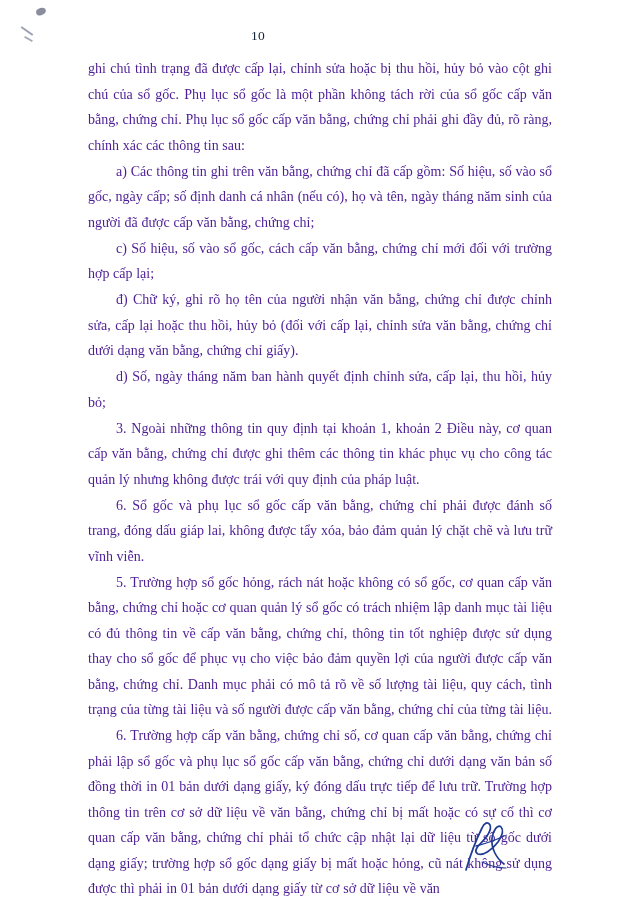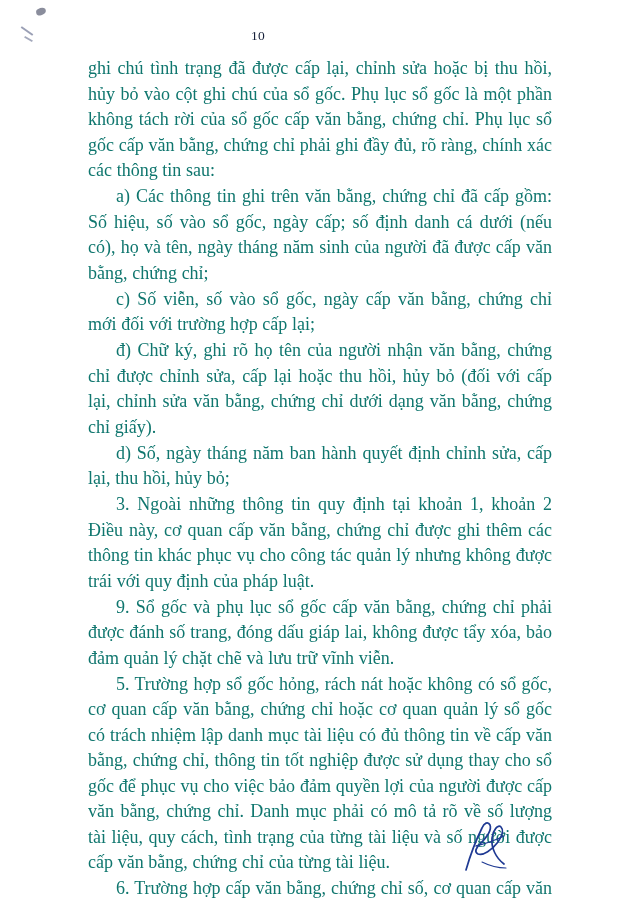--- a/index.html
+++ b/index.html
@@ -28,26 +28,26 @@
     color: #16213a;
     letter-spacing: 0.2px;
   }
   .content {
     position: absolute;
     top: 56px;
     left: 88px;
     width: 464px;
   }
   .para {
-    font-size: 18px;
+    font-size: 14px;
     line-height: 25.5px;
     text-align: justify;
     text-justify: inter-word;
     margin: 0 0 0.5px 0;
-    color: #0f766e;
+    color: #4c1d95;
     word-spacing: 0.2px;
   }
   .para.indent {
     text-indent: 28px;
   }
   
   .scan-mark-a {
     position: absolute;
     top: 8px;
     left: 36px;
@@ -94,26 +94,26 @@
 <div class="page">
 
   <div class="scan-mark-a"></div>
   <div class="scan-mark-b"></div>
   <div class="scan-mark-c"></div>
 
   <div class="page-number">10</div>
 
   <div class="content">
     <p class="para">ghi chú tình trạng đã được cấp lại, chỉnh sửa hoặc bị thu hồi, hủy bỏ vào cột ghi chú của sổ gốc. Phụ lục sổ gốc là một phần không tách rời của sổ gốc cấp văn bằng, chứng chỉ. Phụ lục sổ gốc cấp văn bằng, chứng chỉ phải ghi đầy đủ, rõ ràng, chính xác các thông tin sau:</p>
-    <p class="para indent">a) Các thông tin ghi trên văn bằng, chứng chỉ đã cấp gồm: Số hiệu, số vào sổ gốc, ngày cấp; số định danh cá dưới (nếu có), họ và tên, ngày tháng năm sinh của người đã được cấp văn bằng, chứng chỉ;</p>
-    <p class="para indent">c) Số viễn, số vào sổ gốc, ngày cấp văn bằng, chứng chỉ mới đối với trường hợp cấp lại;</p>
+    <p class="para indent">a) Các thông tin ghi trên văn bằng, chứng chỉ đã cấp gồm: Số hiệu, số vào sổ gốc, ngày cấp; số định danh cá nhân (nếu có), họ và tên, ngày tháng năm sinh của người đã được cấp văn bằng, chứng chỉ;</p>
+    <p class="para indent">c) Số hiệu, số vào sổ gốc, cách cấp văn bằng, chứng chỉ mới đối với trường hợp cấp lại;</p>
     <p class="para indent">đ) Chữ ký, ghi rõ họ tên của người nhận văn bằng, chứng chỉ được chỉnh sửa, cấp lại hoặc thu hồi, hủy bỏ (đối với cấp lại, chỉnh sửa văn bằng, chứng chỉ dưới dạng văn bằng, chứng chỉ giấy).</p>
     <p class="para indent">d) Số, ngày tháng năm ban hành quyết định chỉnh sửa, cấp lại, thu hồi, hủy bỏ;</p>
     <p class="para indent">3. Ngoài những thông tin quy định tại khoản 1, khoản 2 Điều này, cơ quan cấp văn bằng, chứng chỉ được ghi thêm các thông tin khác phục vụ cho công tác quản lý nhưng không được trái với quy định của pháp luật.</p>
-    <p class="para indent">9. Sổ gốc và phụ lục sổ gốc cấp văn bằng, chứng chỉ phải được đánh số trang, đóng dấu giáp lai, không được tẩy xóa, bảo đảm quản lý chặt chẽ và lưu trữ vĩnh viễn.</p>
+    <p class="para indent">6. Sổ gốc và phụ lục sổ gốc cấp văn bằng, chứng chỉ phải được đánh số trang, đóng dấu giáp lai, không được tẩy xóa, bảo đảm quản lý chặt chẽ và lưu trữ vĩnh viễn.</p>
     <p class="para indent">5. Trường hợp sổ gốc hỏng, rách nát hoặc không có sổ gốc, cơ quan cấp văn bằng, chứng chỉ hoặc cơ quan quản lý sổ gốc có trách nhiệm lập danh mục tài liệu có đủ thông tin về cấp văn bằng, chứng chỉ, thông tin tốt nghiệp được sử dụng thay cho sổ gốc để phục vụ cho việc bảo đảm quyền lợi của người được cấp văn bằng, chứng chỉ. Danh mục phải có mô tả rõ về số lượng tài liệu, quy cách, tình trạng của từng tài liệu và số người được cấp văn bằng, chứng chỉ của từng tài liệu.</p>
     <p class="para indent">6. Trường hợp cấp văn bằng, chứng chỉ số, cơ quan cấp văn bằng, chứng chỉ phải lập sổ gốc và phụ lục sổ gốc cấp văn bằng, chứng chỉ dưới dạng văn bản số đồng thời in 01 bản dưới dạng giấy, ký đóng dấu trực tiếp để lưu trữ. Trường hợp thông tin trên cơ sở dữ liệu về văn bằng, chứng chỉ bị mất hoặc có sự cố thì cơ quan cấp văn bằng, chứng chỉ phải tổ chức cập nhật lại dữ liệu từ sổ gốc dưới dạng giấy; trường hợp sổ gốc dạng giấy bị mất hoặc hỏng, cũ nát không sử dụng được thì phải in 01 bản dưới dạng giấy từ cơ sở dữ liệu về văn</p>
   </div>
 
   <div class="signature">
     <svg width="74" height="56" viewBox="0 0 74 56" fill="none" xmlns="http://www.w3.org/2000/svg" aria-hidden="true">
       <path d="M14 52 C18 38, 24 22, 30 10 C32 5, 36 3, 38 7 C40 12, 34 20, 28 26 C24 30, 22 34, 26 36 C31 38, 40 32, 46 24 C50 18, 52 12, 49 9 C46 6, 41 12, 40 20 C39 30, 44 40, 52 46" stroke="#1f3a93" stroke-width="1.7" stroke-linecap="round" fill="none"></path>
       <path d="M24 28 C32 26, 42 23, 52 18" stroke="#1f3a93" stroke-width="1.3" stroke-linecap="round" fill="none"></path>
       <path d="M30 44 C36 47, 44 50, 54 50" stroke="#1f3a93" stroke-width="1.1" stroke-linecap="round" fill="none"></path>
     </svg>

